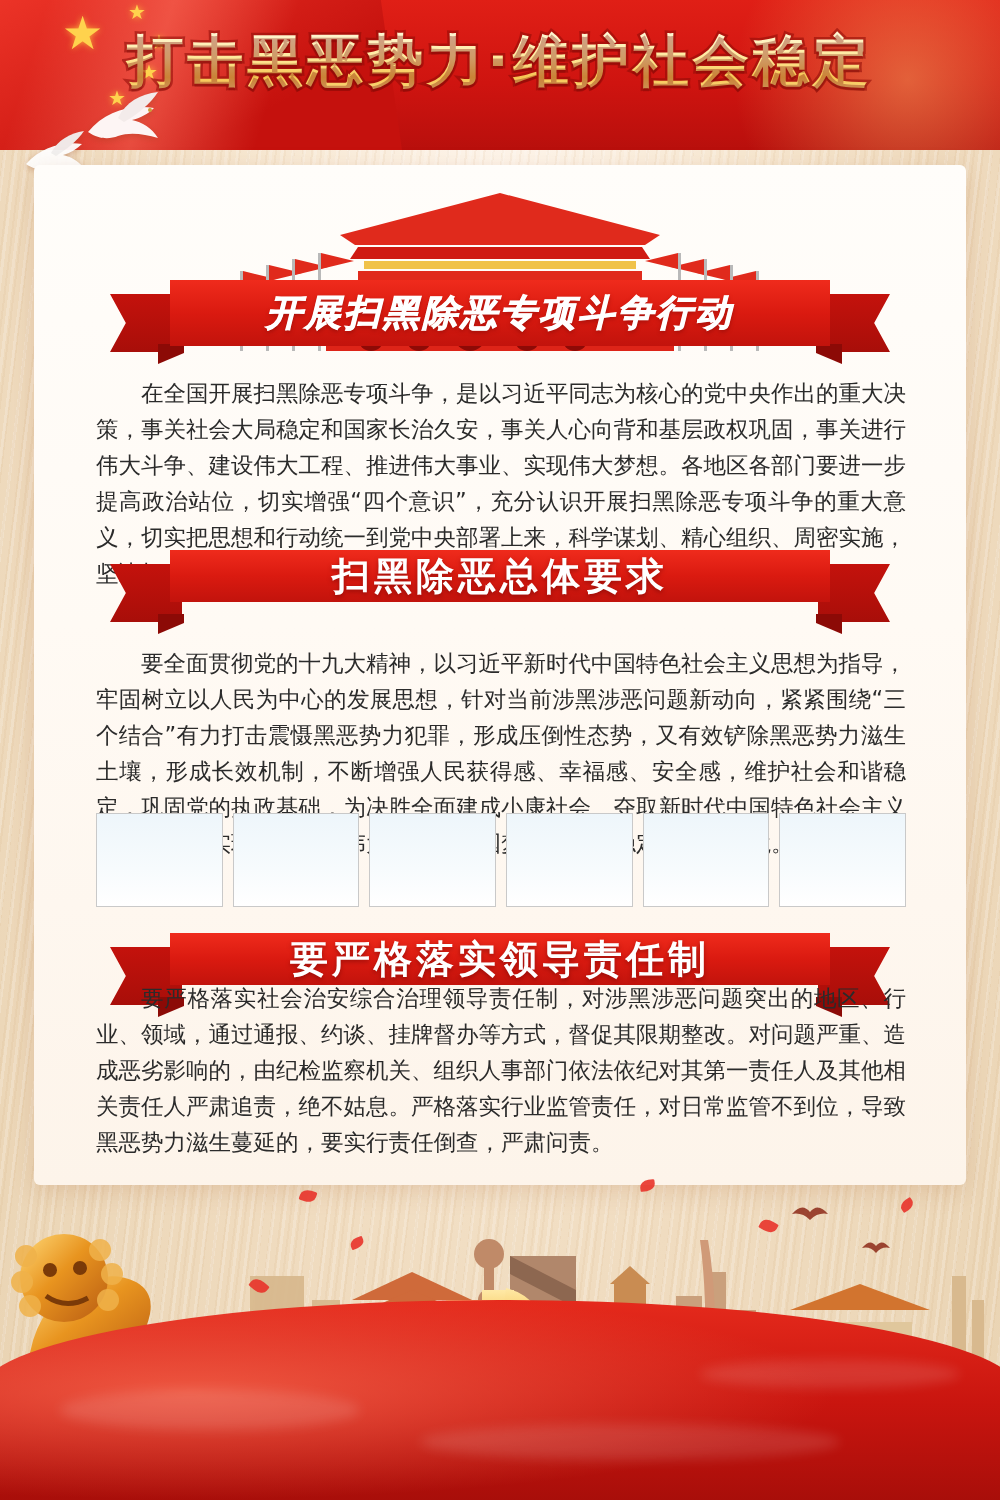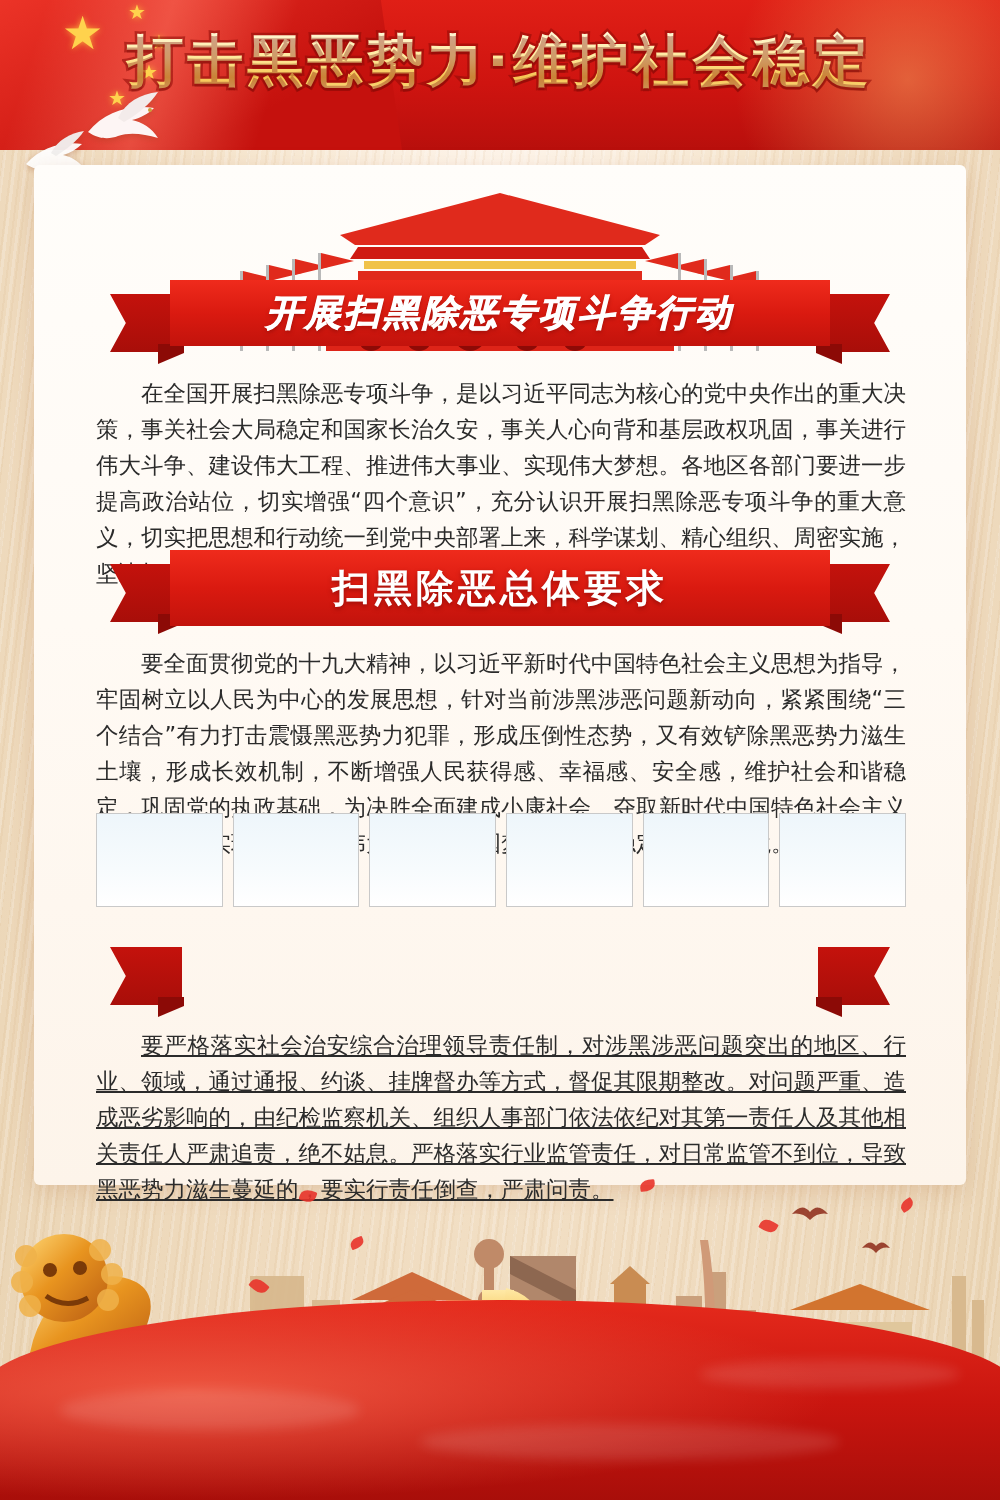--- a/index.html
+++ b/index.html
@@ -154,21 +154,21 @@
   .ribbon {
     position: absolute;
     left: 50%;
     transform: translateX(-50%);
     width: 780px;
     height: 72px;
   }
   .ribbon .ribbon-body {
     position: absolute;
     left: 60px; right: 60px; top: 0;
-    height: 76px;
+    height: 52px;
     background: linear-gradient(180deg, #ef2b1c 0%, #da1a10 50%, #c2130c 100%);
     display: flex;
     align-items: center;
     justify-content: center;
   }
   .ribbon .ribbon-tail {
     position: absolute;
     top: 14px;
     width: 72px;
     height: 58px;
@@ -467,23 +467,26 @@
           <path d="M56 72 q20 -8 44 -2" stroke="#b99b6d" stroke-width="5" fill="none"></path>
         </svg>
       </div>
     </div>
 
     <div class="ribbon" style="top: 768px;">
       <div class="ribbon-tail left"></div>
       <div class="ribbon-tail right"></div>
       <div class="ribbon-fold left"></div>
       <div class="ribbon-fold right"></div>
+      <div class="ribbon-body">
+        <span class="ribbon-text">要严格落实领导责任制</span>
+      </div>
     </div>
 
-    <div class="para" style="top: 862px; text-decoration: underline;">要严格落实社会治安综合治理领导责任制，对涉黑涉恶问题突出的地区、行业、领域，通过通报、约谈、挂牌督办等方式，督促其限期整改。对问题严重、造成恶劣影响的，由纪检监察机关、组织人事部门依法依纪对其第一责任人及其他相关责任人严肃追责，绝不姑息。严格落实行业监管责任，对日常监管不到位，导致黑恶势力滋生蔓延的，要实行责任倒查，严肃问责。</div>
+    <div class="para" style="top: 815px;">要严格落实社会治安综合治理领导责任制，对涉黑涉恶问题突出的地区、行业、领域，通过通报、约谈、挂牌督办等方式，督促其限期整改。对问题严重、造成恶劣影响的，由纪检监察机关、组织人事部门依法依纪对其第一责任人及其他相关责任人严肃追责，绝不姑息。严格落实行业监管责任，对日常监管不到位，导致黑恶势力滋生蔓延的，要实行责任倒查，严肃问责。</div>
   </div>
 
   <div class="bottom-scene">
 
     <svg class="city" viewBox="0 0 1000 200">
       <g fill="#d8b98e" opacity="0.95">
         <rect x="250" y="96" width="54" height="104"></rect>
         <rect x="312" y="120" width="28" height="80"></rect>
       </g>
 

